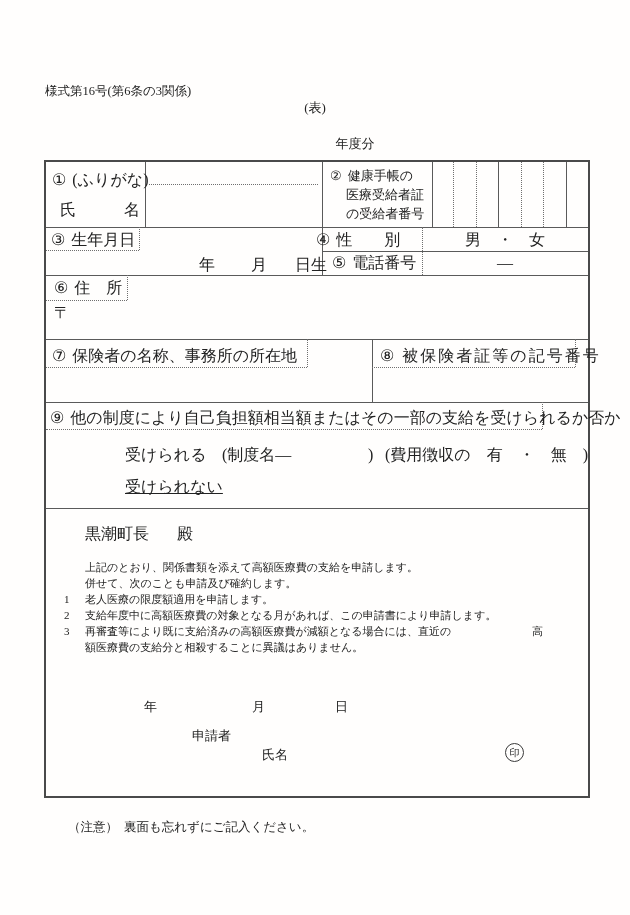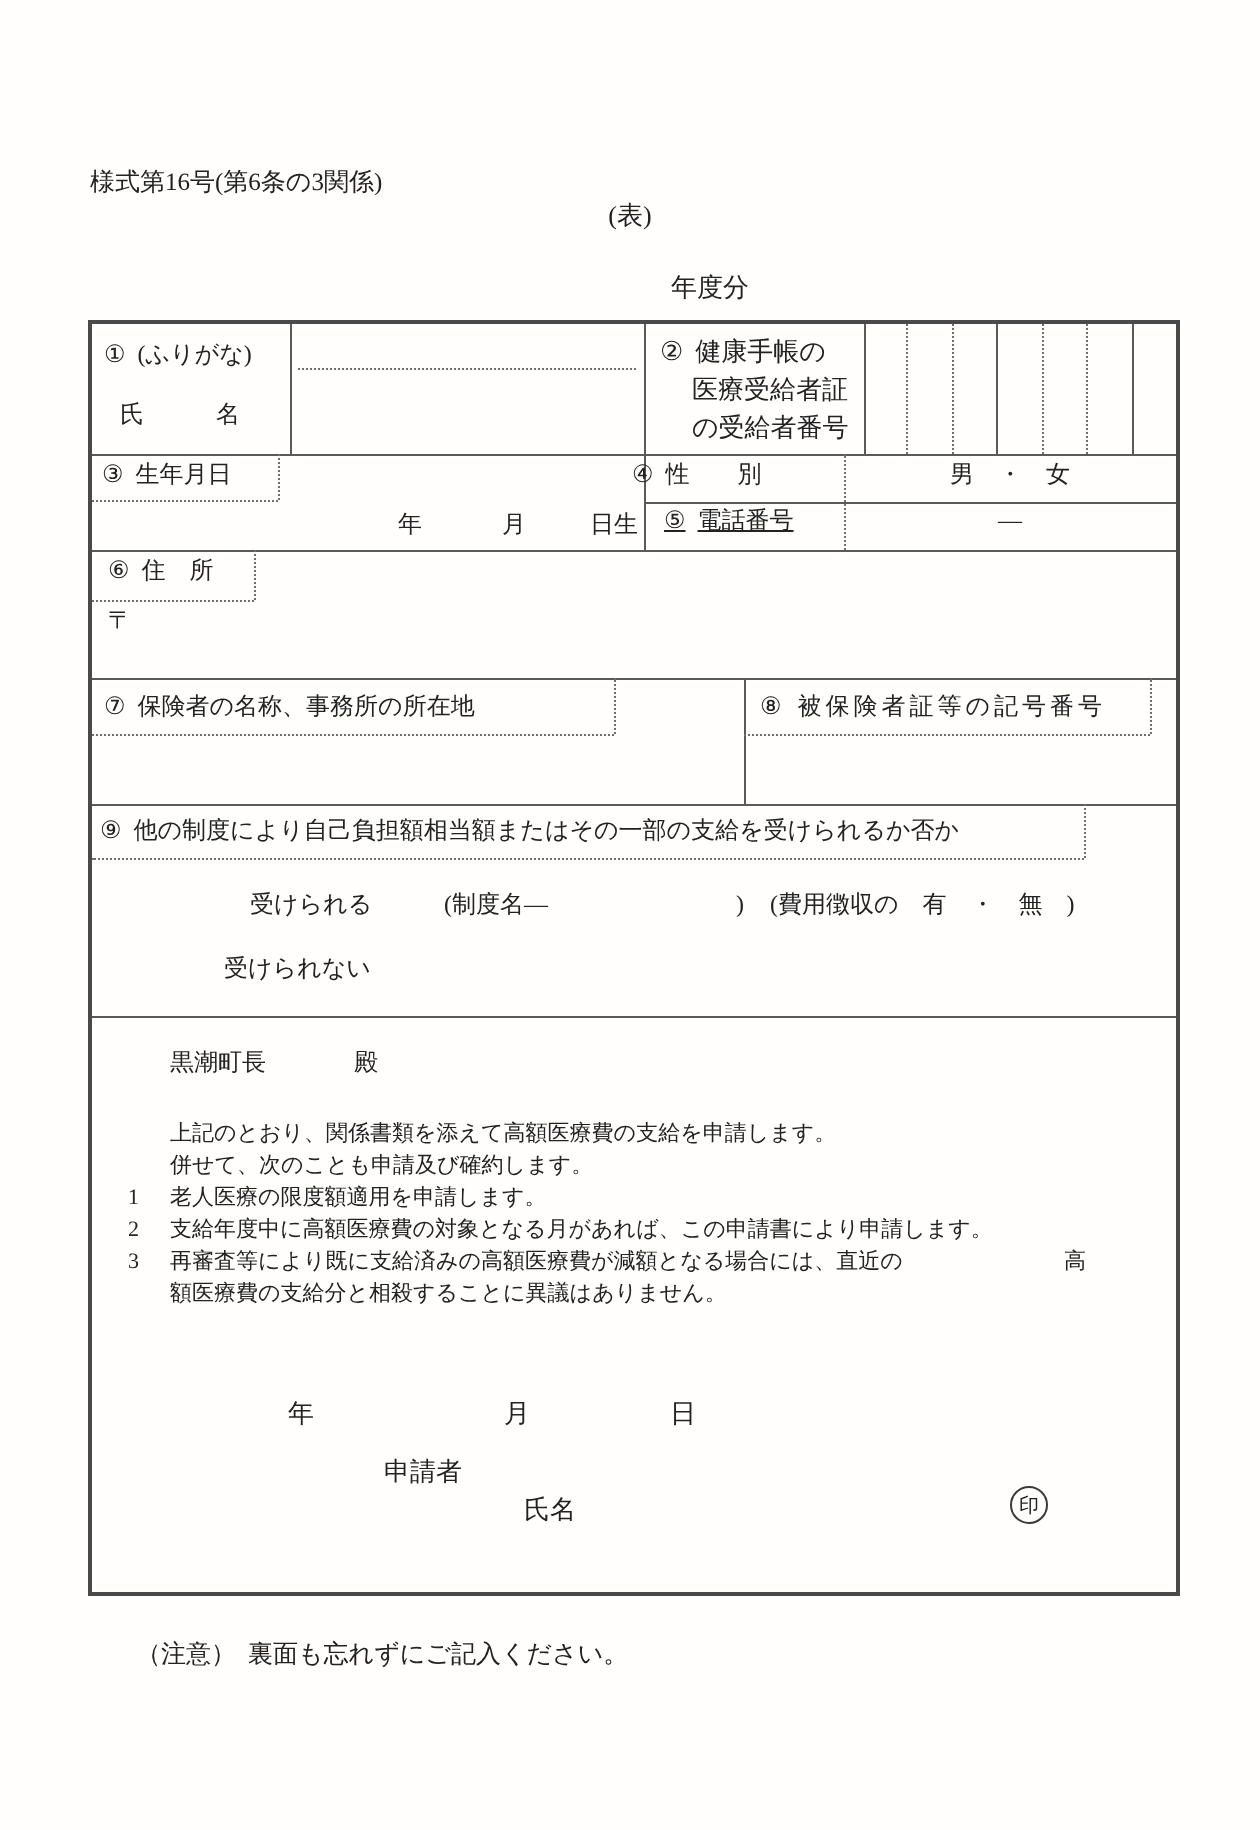--- a/index.html
+++ b/index.html
@@ -1,19 +1,19 @@
 <!DOCTYPE html>
 <html><head>
 <meta charset="utf-8">
 <style>
   html,body { margin:0; padding:0; background:#ffffff; }
   .sheet { position:relative; width:630px; height:915px; background:#fffefd;
            font-family:"Liberation Serif","DejaVu Serif",serif; color:#222; overflow:hidden; }
   .t  { position:absolute; white-space:pre; line-height:1.25; }
-  .f15 { font-size:12px; }
+  .f15 { font-size:16px; }
   .f13 { font-size:13px; }
   .f12 { font-size:12.5px; }
   .f11 { font-size:11px; }
   .ctr { text-align:center; }
   .sp6 { margin-left:6px; }
   .tbl { position:absolute; left:44px; top:160px; width:546px; height:638px;
          border:2px solid #4a4a4a; box-sizing:border-box; }
   .ln { position:absolute; }
   .lh { height:0; border-top:1px solid #5a5a5a; }
   .lv { width:0; border-left:1px solid #5a5a5a; }
@@ -84,39 +84,39 @@
     <div class="t f13" style="left:300px; top:44px;">の受給者番号</div>
 
     <div class="t f15" style="left:5px; top:68px;"><span>③</span><span class="sp6">生年月日</span></div>
     <div class="t f15" style="left:153px; top:93px;">年</div>
     <div class="t f15" style="left:205px; top:93px;">月</div>
     <div class="t f15" style="left:249px; top:93px;">日生</div>
 
     <div class="t f15" style="left:270px; top:68px;"><span>④</span><span class="sp6">性　　別</span></div>
     <div class="cv t f15" style="left:376px; top:68px; width:166px;">男　・　女</div>
 
-    <div class="t f15" style="left:286px; top:91px;text-decoration:underline;"><span>⑤</span><span class="sp6">電話番号</span></div>
+    <div class="t f15" style="left:286px; top:91px;"><span>⑤</span><span class="sp6">電話番号</span></div>
     <div class="cv t f15" style="left:376px; top:91px; width:166px;">―</div>
 
     <div class="t f15" style="left:8px; top:116px;text-align:right;"><span>⑥</span><span class="sp6">住　所</span></div>
     <div class="t f15" style="left:8px; top:141px;">〒</div>
     <div style="position:absolute; left:2px; top:140px; width:538px; height:35px;"></div>
 
     <div class="t f15" style="left:6px; top:184px;"><span>⑦</span><span class="sp6">保険者の名称、事務所の所在地</span></div>
     <div style="position:absolute; left:2px; top:206px; width:322px; height:32px;"></div>
 
     <div class="t f15 sp8" style="left:334px; top:184px;"><span>⑧</span><span class="sp6">被保険者証等の記号番号</span></div>
     <div style="position:absolute; left:328px; top:206px; width:212px; height:32px;"></div>
 
     <div class="t f15" style="left:4px; top:246px;"><span>⑨</span><span class="sp6">他の制度により自己負担額相当額またはその一部の支給を受けられるか否か</span></div>
     <div class="t f15" style="left:79px; top:283px;">受けられる</div>
     <div class="t f15" style="left:176px; top:283px;">(制度名―</div>
     <div class="t f15" style="left:322px; top:283px;">)</div>
     <div class="t f15" style="left:339px; top:283px;">(費用徴収の　有　・　無　)</div>
-    <div class="t f15" style="left:66px; top:315px;">受けられない</div>
+    <div class="t f15" style="left:79px; top:315px;text-decoration:underline;">受けられない</div>
 
     <div class="t f15" style="left:39px; top:362px;">黒潮町長</div>
     <div class="t f15" style="left:131px; top:362px;">殿</div>
 
     <div class="t f11" style="left:39px; top:399px;">上記のとおり、関係書類を添えて高額医療費の支給を申請します。</div>
     <div class="t f11" style="left:39px; top:415px;">併せて、次のことも申請及び確約します。</div>
 
     <div class="t f11" style="left:18px; top:431px;">1</div>
     <div class="t f11" style="left:39px; top:431px;">老人医療の限度額適用を申請します。</div>
     <div class="t f11" style="left:18px; top:447px;">2</div>

